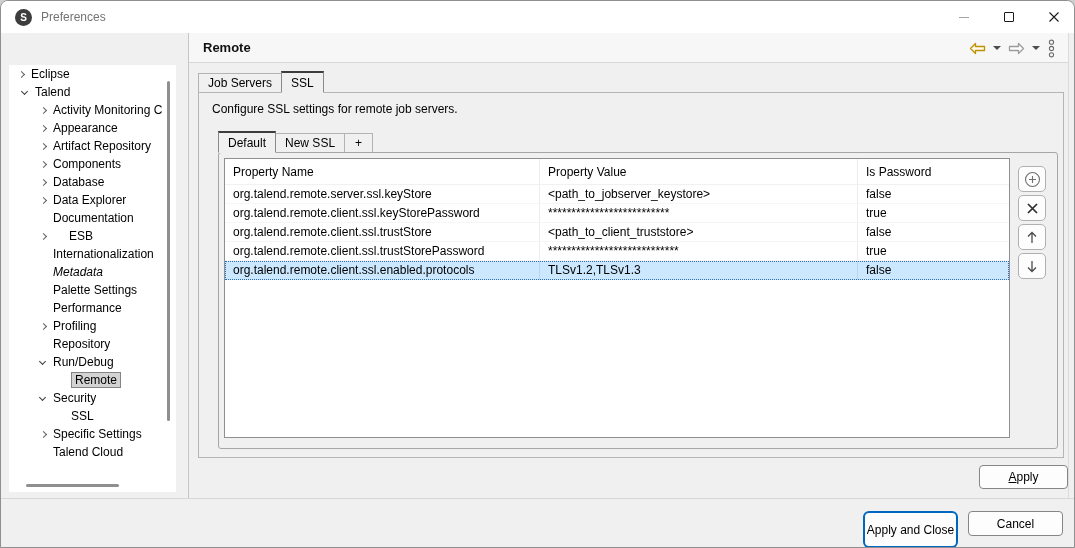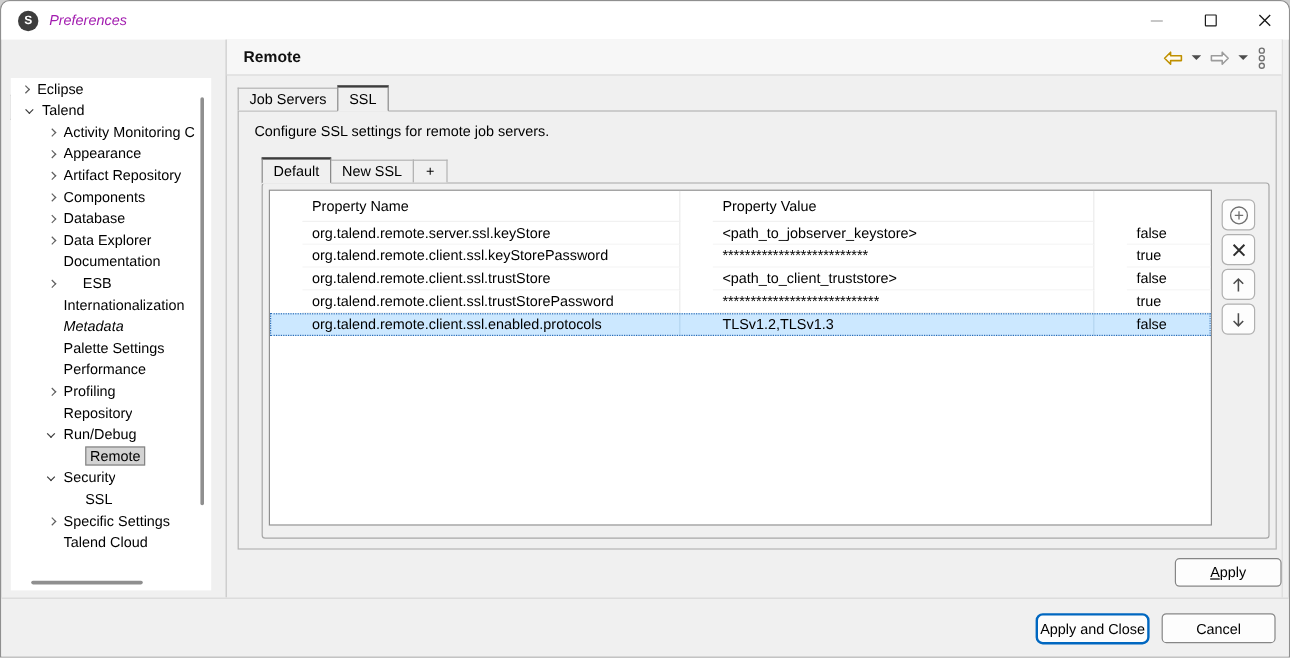--- a/index.html
+++ b/index.html
@@ -6,21 +6,21 @@
   html,body { background:#cfcfcf; }
   body { font-family: "Liberation Sans", sans-serif; }
   #window {
     position: relative; width: 1075px; height: 548px;
     background: #f0f0f0; border: 1px solid #8f8f8f;
     border-radius: 8px 8px 0 0; overflow: hidden;
   }
   
   .titlebar { position:absolute; left:0; top:0; width:1075px; height:32px; background:#ffffff; display:flex; align-items:center; }
   .app-icon { width:17px; height:17px; border-radius:50%; background:#3d3d3d; color:#fff; font-size:10px; font-weight:bold; display:flex; align-items:center; justify-content:center; margin-left:14px; }
-  .win-title { font-size:12px; color:#a21caf; margin-left:9px;font-style:italic; }
+  .win-title { font-size:12px; color:#737373; margin-left:9px; }
   .win-controls { position:absolute; right:0; top:0; height:32px; display:flex; }
   .win-btn { width:45px; height:32px; display:flex; align-items:center; justify-content:center; }
   .glyph-min { width:10px; height:1px; background:#a3a3a3; }
   .glyph-max { width:10px; height:10px; border:1px solid #1a1a1a; border-radius:1px; }
   
   .filter-input { position:absolute; left:8px; top:38px; width:166px; height:21px; border:1px solid #999; border-bottom-color:#777; background:#fff; font-family:"Liberation Sans",sans-serif; font-size:12px; padding:0 6px; color:#222; outline:none;margin-top:40px; }
   .filter-input::placeholder { color:#757575; }
   .tree-box { position:absolute; left:8px; top:64px; width:167px; height:427px; background:#ffffff; overflow:hidden; }
   .tree-item { display:flex; align-items:center; height:18px; font-size:12px; color:#000; white-space:nowrap; }
   .chev { width:9px; height:9px; margin-right:5px; position:relative; flex:none; }
@@ -44,21 +44,21 @@
   .tab + .tab { margin-left:-1px; }
   .tab.active { height:22px; border-color:#8a8a8a; border-top:2px solid #3c3c3c; margin-bottom:-1px; border-bottom:1px solid #f0f0f0; z-index:3; }
   .tab.plus { padding:0 10px; }
   .outer-content { position:absolute; left:9px; top:59px; width:866px; height:366px; border:1px solid #b5b5b5; background:#f0f0f0; }
   .desc { position:absolute; left:23px; top:69px; font-size:12px; color:#000; }
   .inner-content { position:absolute; left:29px; top:119px; width:840px; height:297px; border:1px solid #a6a6a6; border-radius:3px; background:#f0f0f0; }
   
   .table { position:absolute; left:35px; top:125px; width:786px; height:280px; background:#fff; border:1px solid #8f8f8f; display:flex; flex-direction:column; overflow:hidden; }
   .thead { display:flex; height:26px; flex:none; }
   .trow { display:flex; height:19px; flex:none; }
-  .tcell { padding-left:8px; font-size:12px; color:#000; display:flex; align-items:center; border-right:1px solid #ececec; white-space:nowrap; overflow:hidden;margin-left:27px; }
+  .tcell { padding-left:8px; font-size:12px; color:#000; display:flex; align-items:center; border-right:1px solid #ececec; white-space:nowrap; overflow:hidden; }
   .c0 { width:315px; flex:none; } .c1 { width:318px; flex:none; } .c2 { flex:1; border-right:none; }
   .thead .tcell { border-bottom:1px solid #f1f1f1; }
   .trow .tcell { border-bottom:1px solid #f6f6f6; }
   .trow.selected { background:#cce8ff; outline:1px dotted #2b6cb5; outline-offset:-1px; }
   .trow.selected .tcell { border-right-color:#b3d5f0; border-bottom-color:transparent; }
   
   .side-btn { position:absolute; width:28px; height:26px; background:#fdfdfd; border:1px solid #b0b0b0; border-radius:5px; display:flex; align-items:center; justify-content:center; }
   
   .btn { position:absolute; background:#fdfdfd; border:1px solid #868686; border-radius:4px; font-size:12px; color:#000; display:flex; align-items:center; justify-content:center; font-family:"Liberation Sans",sans-serif; }
   .btn.default { border:2px solid #0067c0; border-radius:6px; }
@@ -228,20 +228,21 @@
       <div class="tab plus">
           <span>+</span>
         </div>
     </div>
     <div class="inner-content"></div>
 
     <div class="table">
       <div class="thead">
         <div class="tcell c0">Property Name</div>
         <div class="tcell c1">Property Value</div>
+        <div class="tcell c2">Is Password</div>
       </div>
       <div>
           <div class="trow">
             <div class="tcell c0">org.talend.remote.server.ssl.keyStore</div>
             <div class="tcell c1">&lt;path_to_jobserver_keystore&gt;</div>
             <div class="tcell c2">false</div>
           </div>
           <div class="trow">
             <div class="tcell c0">org.talend.remote.client.ssl.keyStorePassword</div>
             <div class="tcell c1">**************************</div>
@@ -293,21 +294,21 @@
         <span>efaults</span>
     </div>
     <div class="btn" style="left:790px; top:432px; width:89px; height:24px;">
       <span></span>
         <span class="mn">A</span>
         <span>pply</span>
     </div>
   </div>
 
   <div class="bottombar">
-    <div class="btn default" style="left:862px; top:12px; width:95px; height:26px;">
+    <div class="btn default" style="left:862px; top:12px; width:95px; height:37px;">
         <span>Apply and Close</span>
       </div>
     <div class="btn" style="left:967px; top:12px; width:95px; height:25px;">
         <span>Cancel</span>
       </div>
   </div>
 
 </div>
 
 </body></html>

